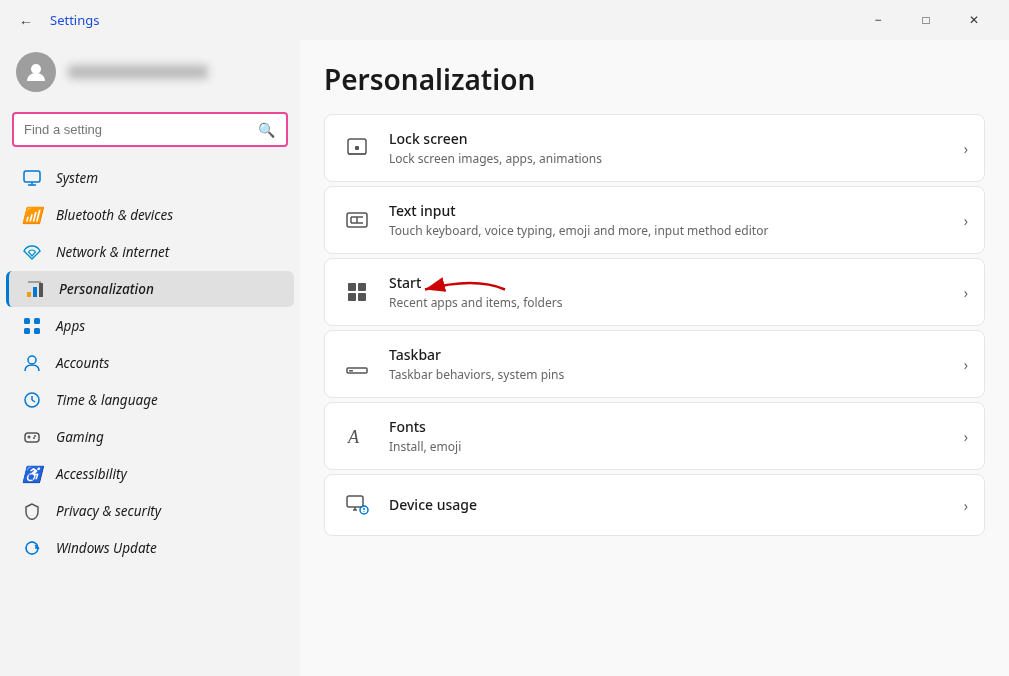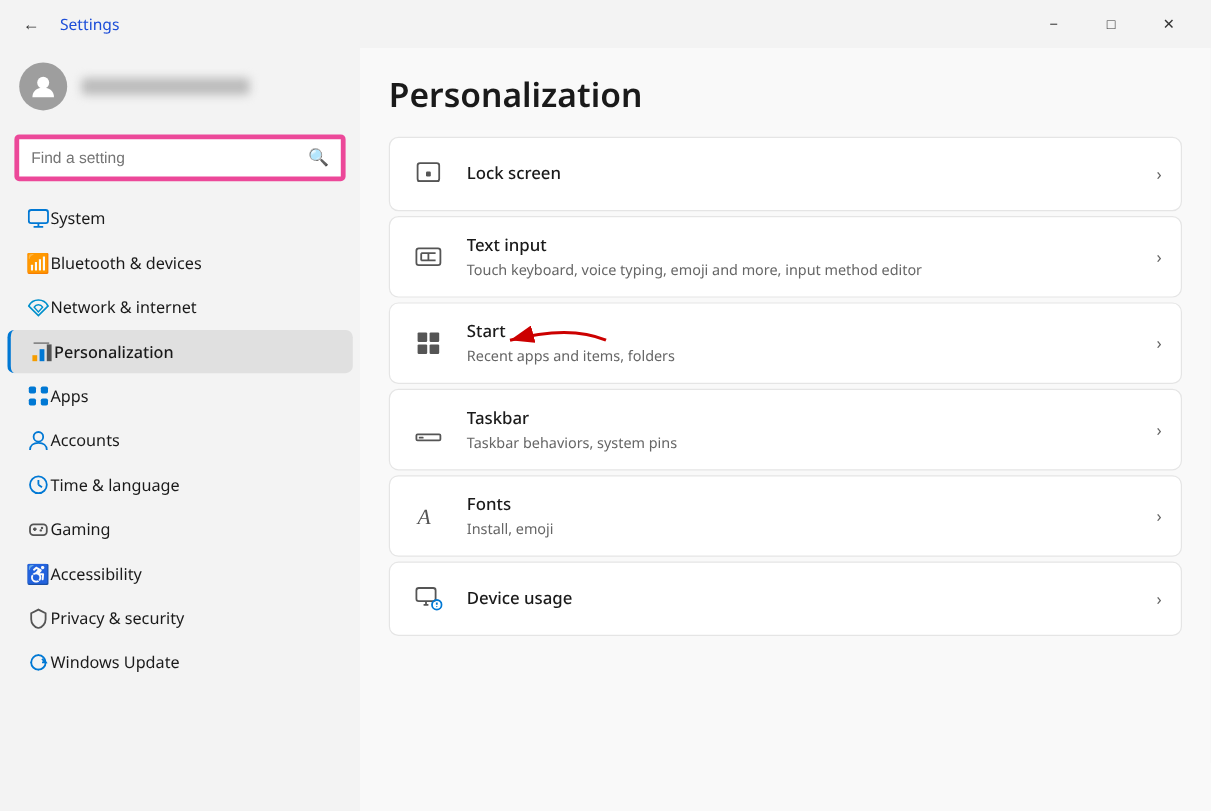--- a/index.html
+++ b/index.html
@@ -86,46 +86,48 @@
     .profile-name-blur {
       width: 140px; height: 14px;
       background: #bbb;
       border-radius: 3px;
       filter: blur(4px);
     }
     .search-box {
       margin: 4px 12px 12px 12px;
       display: flex;
       background: white;
-      border: 4px solid #ec4899;
+      border: 2px solid #ec4899;
       border-radius: 4px;
       padding: 6px 10px;
       gap: 8px;
     }
     .search-box input {
       border: none;
       outline: none;
       font-size: 13px;
       flex: 1;
       background: transparent;
       color: #666;
     }
     .search-icon-svg {
       color: #666;
       font-size: 14px;
     }
     .nav-item {
       display: flex;
       align-items: center;
+      gap: 14px;
       padding: 8px 16px;
       cursor: pointer;
       border-radius: 6px;
       margin: 1px 6px;
       font-size: 13.5px;
       color: #1a1a1a;
+      font-style: italic;
     }
     .nav-item.active {
       background: #e0e0e0;
       font-weight: 500;
     }
     .nav-icon {
       width: 20px; height: 20px;
       display: flex; align-items: center; justify-content: center;
       font-size: 16px;
       flex-shrink: 0;
@@ -333,20 +335,21 @@
       <div class="settings-item">
         <div class="settings-item-icon">
           <svg width="24" height="24" viewBox="0 0 24 24" fill="none">
             <rect x="3" y="3" width="18" height="15" rx="2" stroke="#555" stroke-width="1.5" fill="none"></rect>
             <line x1="3" y1="18" x2="21" y2="18" stroke="#555" stroke-width="1.2"></line>
             <rect x="10" y="10" width="4" height="4" rx="1" fill="#555"></rect>
           </svg>
         </div>
         <div class="settings-item-text">
           <div class="settings-item-title">Lock screen</div>
+          <div class="settings-item-desc">Lock screen images, apps, animations</div>
         </div>
         <span class="settings-item-chevron">›</span>
       </div>
 
       <div class="settings-item">
         <div class="settings-item-icon">
           <svg width="24" height="24" viewBox="0 0 24 24" fill="none">
             <rect x="2" y="5" width="20" height="14" rx="2" stroke="#555" stroke-width="1.5" fill="none"></rect>
             <line x1="6" y1="9" x2="6" y2="15" stroke="#555" stroke-width="1.5"></line>
             <line x1="6" y1="9" x2="18" y2="9" stroke="#555" stroke-width="1.5"></line>

